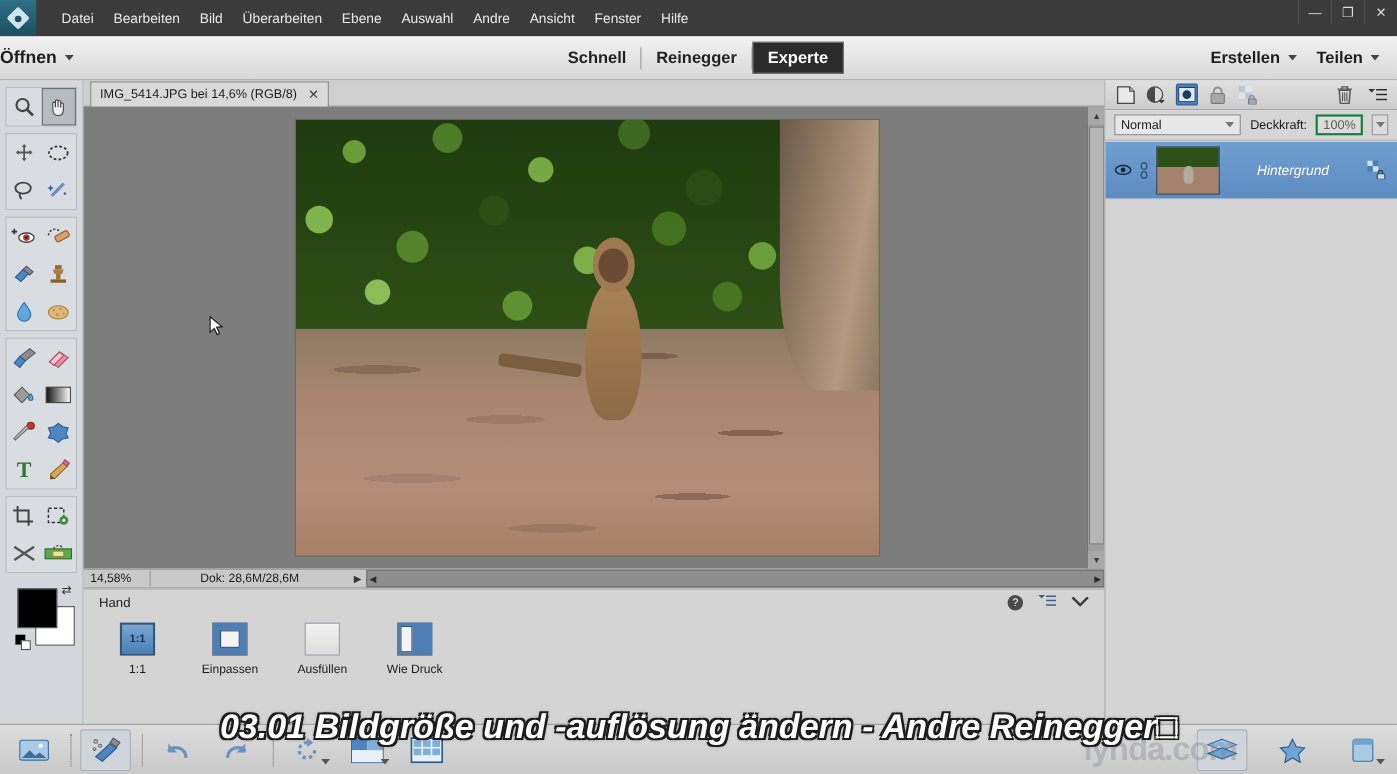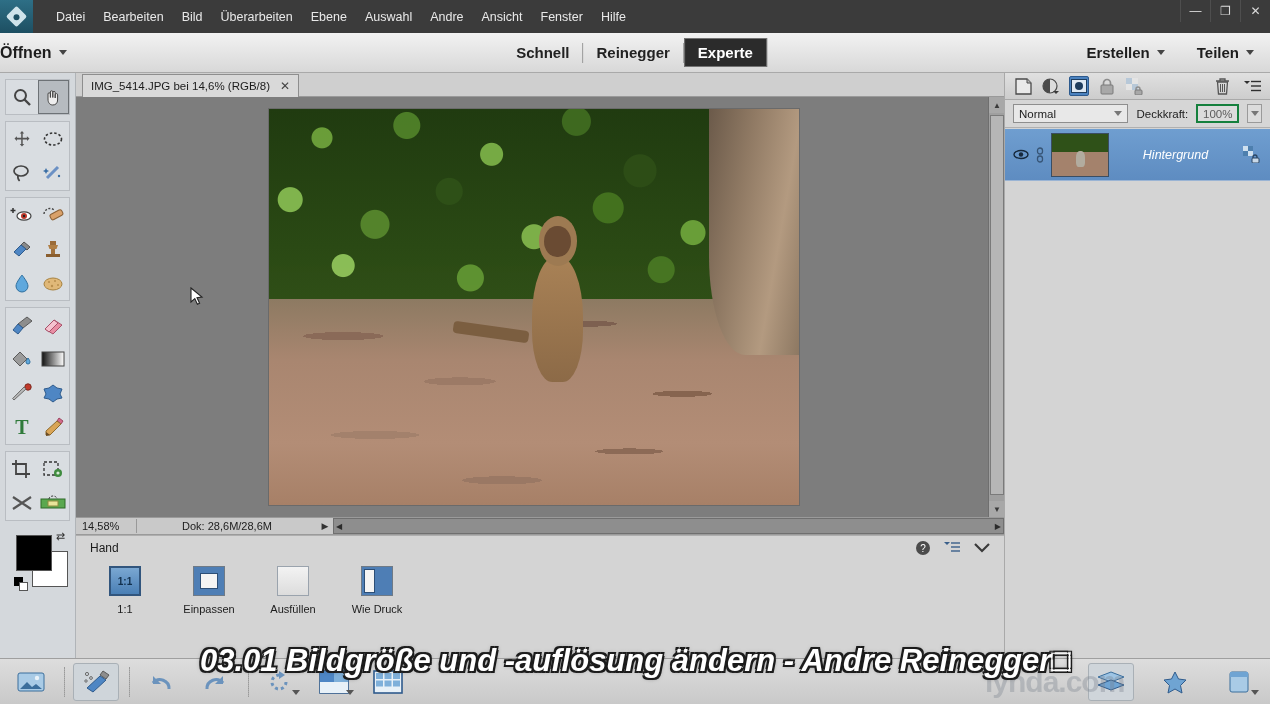--- a/index.html
+++ b/index.html
@@ -63,21 +63,21 @@
     font-size: 15px; font-weight: bold; color: #222;
     padding: 4px 13px; cursor: default;
   }
   .mode-sep { width: 1px; height: 20px; background: #9a9a9a; }
   .mode-tab.active {
     background: #2b2b2b; color: #fff;
     border: 1px solid #737373;
     padding: 5px 13px;
   }
   .mode-right {
-    position: absolute; right: 16px; display: flex; align-items: center; gap: 32px;
+    position: absolute; right: 16px; display: flex; align-items: center; gap: 18px;
   }
   .mode-right .lbl {
     font-size: 15px; font-weight: bold; color: #1d1d1d;
     display: flex; align-items: center; gap: 7px; cursor: default;
   }
 
   
   .toolbar {
     position: absolute; left: 0; top: 73px; width: 76px; height: 585px;
     background: #d4d8dc;

